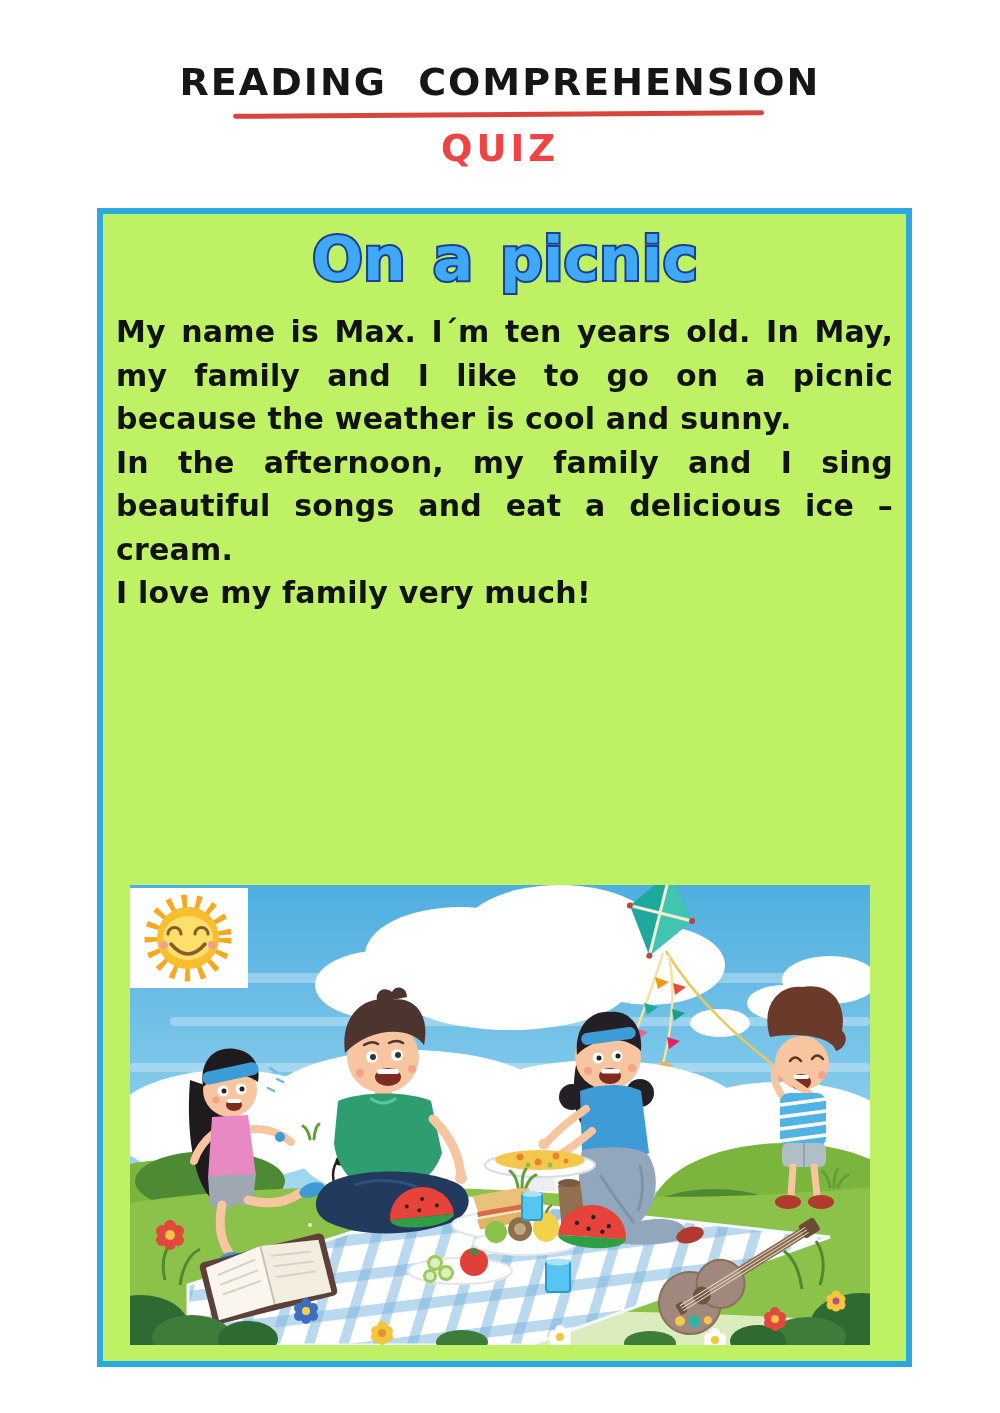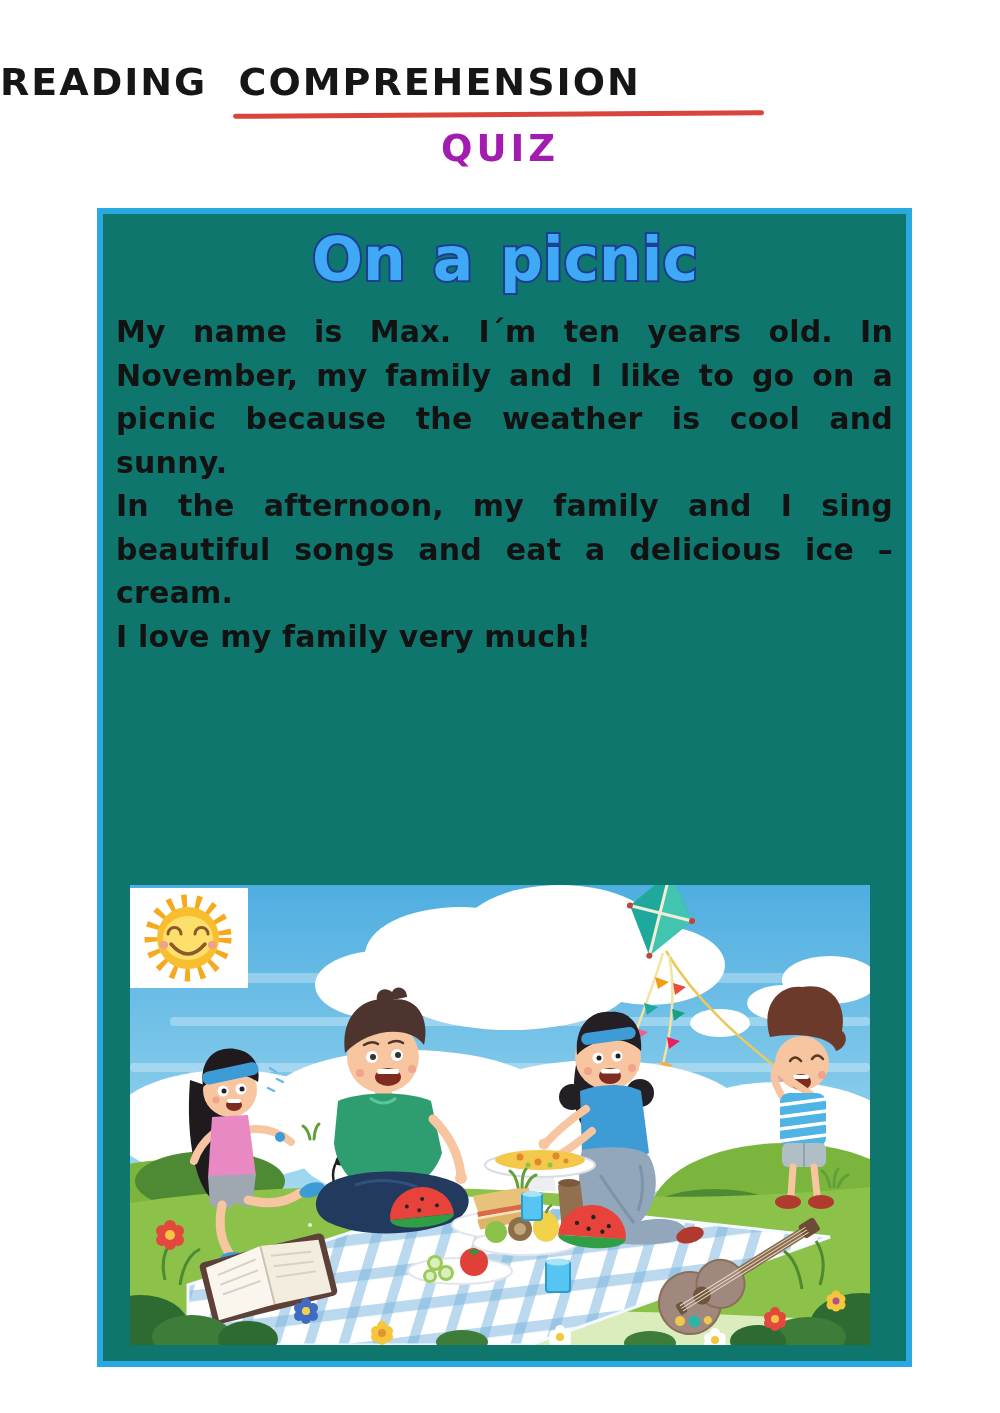--- a/index.html
+++ b/index.html
@@ -1,34 +1,34 @@
 <!DOCTYPE html>
 <html><head>
 <meta charset="utf-8">
 <style>
   html,body{margin:0;padding:0;}
   body{
     width:1000px;height:1413px;background:#ffffff;position:relative;overflow:hidden;
     font-family:"DejaVu Sans",sans-serif;color:#141414;
   }
   .main-title{
-    position:absolute;top:60px;left:0;width:1000px;text-align:left;
+    position:absolute;top:60px;left:0;width:1000px;text-align:center;
     font-size:38px;font-weight:700;letter-spacing:2px;word-spacing:16px;color:#161616;
   }
   .red-underline{
     position:absolute;left:233px;top:112px;width:531px;height:5px;
     background:#D8453C;border-radius:3px;transform:rotate(-0.4deg);
   }
   .quiz-title{
     position:absolute;top:127px;left:0;width:1000px;text-align:center;
-    font-size:37px;font-weight:700;letter-spacing:4px;color:#a21caf;
+    font-size:37px;font-weight:700;letter-spacing:4px;color:#ef4444;
   }
   .worksheet-box{
     position:absolute;left:97px;top:208px;width:803px;height:1147px;
-    border:6px solid #29A9DF;background:#0f766e;
+    border:6px solid #29A9DF;background:#bef264;
   }
   .bubble-title-wrap{position:absolute;top:6px;left:0;width:100%;text-align:center;}
   .bubble-title-wrap svg{display:block;margin:0 auto;}
   .passage{
     position:absolute;top:96px;left:13px;width:777px;
     font-size:30px;font-weight:700;line-height:43.5px;text-align:justify;
     letter-spacing:0.2px;color:#121212;
   }
   .passage p{margin:0;}
   .illustration{
@@ -45,21 +45,21 @@
 
 <div class="worksheet-box">
 
   <div class="bubble-title-wrap">
     <svg width="560" height="80">
       <text x="280" y="60" text-anchor="middle" font-family="DejaVu Sans, sans-serif" font-size="60" font-weight="bold" fill="#3FA9F5" stroke="#1D3E93" stroke-width="4" paint-order="stroke" letter-spacing="0" word-spacing="6">On a picnic</text>
     </svg>
   </div>
 
   <div class="passage">
-    <p>My name is Max. I´m ten years old. In November, my family and I like to go on a picnic because the weather is cool and sunny.</p>
+    <p>My name is Max. I´m ten years old. In May, my family and I like to go on a picnic because the weather is cool and sunny.</p>
     <p>In the afternoon, my family and I sing beautiful songs and eat a delicious ice – cream.</p>
     <p>I love my family very much!</p>
   </div>
 
   <div class="illustration" role="img" aria-label="Cartoon family picnic: a smiling sun and clouds in a blue sky, a teal kite with flag tails, a girl kicking a soccer ball, dad sitting on the grass, mom holding a pizza plate, a boy flying the kite, and a blue checked blanket with an open book, sandwich, watermelon slices, fruits, vegetables, blue cups and a guitar among flowers and bushes.">
     <svg viewBox="0 0 740 460" xmlns="http://www.w3.org/2000/svg">
       <defs>
         <linearGradient id="sky" x1="0" y1="0" x2="0" y2="1">
           <stop offset="0" stop-color="#4FAEE0"></stop>
           <stop offset="0.55" stop-color="#8FD0ED"></stop>

